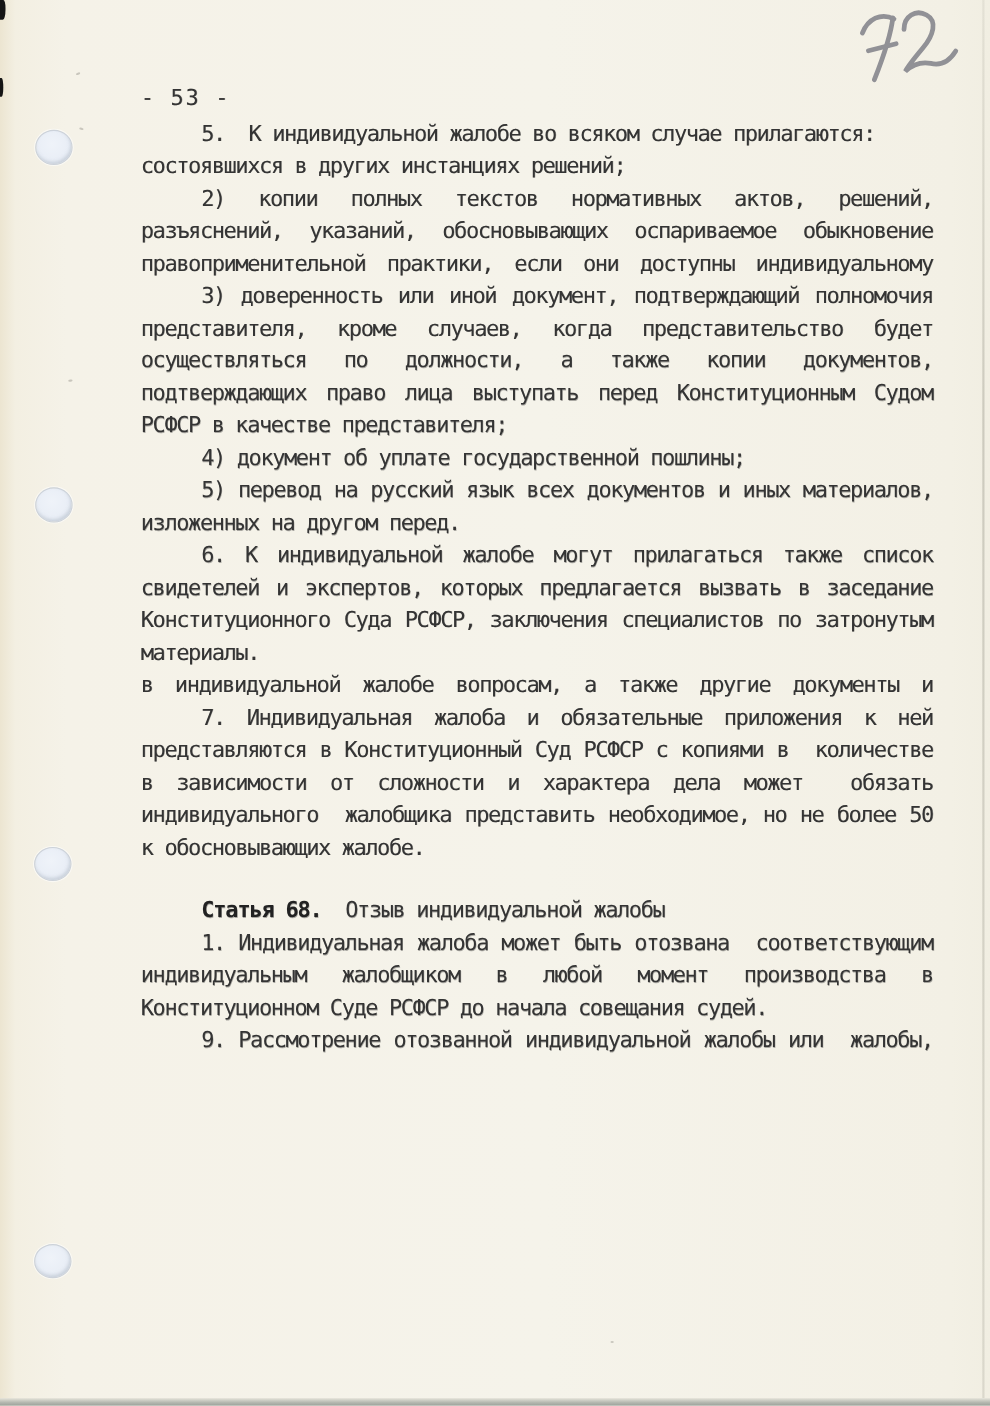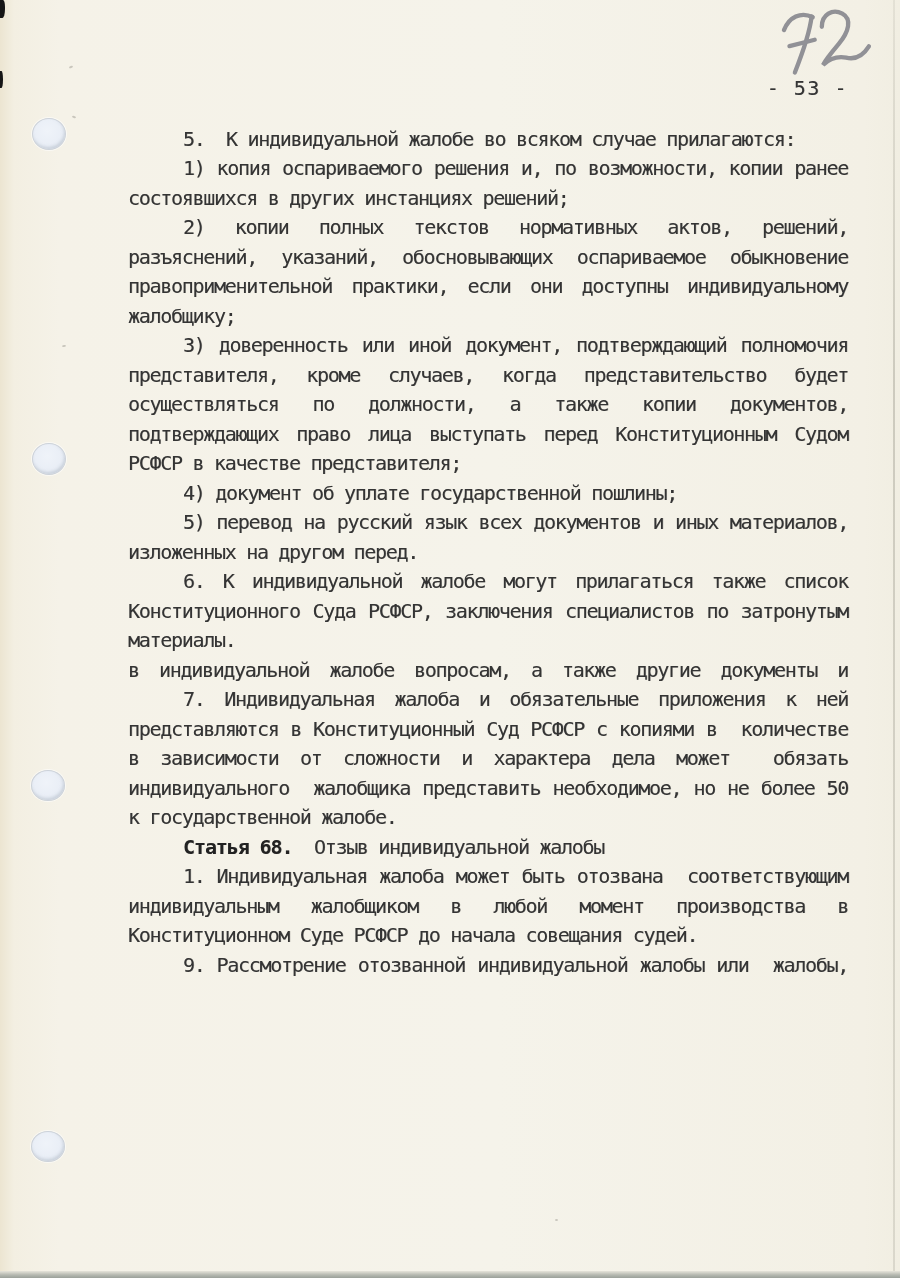--- a/index.html
+++ b/index.html
@@ -11,25 +11,25 @@
     font-family:"DejaVu Sans Mono","Liberation Mono",monospace;
   }
   .page{position:absolute;inset:0;}
   
   .textblock{
     position:absolute;left:128px;top:74px;width:720px;
     color:var(--ink,#343434);
     font-size:20px;letter-spacing:-1.3px;line-height:29.5px;
     text-shadow:0.4px 0.4px 0.3px rgba(46,46,46,.38);
   }
-  .pagenum{text-align:right;letter-spacing:1.5px;margin-bottom:21px;}
+  .pagenum{text-align:left;letter-spacing:1.5px;margin-bottom:3px;}
   .line{min-height:29.5px;white-space:pre-wrap;}
   .line.j{text-align:justify;text-align-last:justify;}
   .line.ind{text-indent:55px;}
-  .line.gap{}
+  .line.gap{margin-top:28px;}
   .line b{font-weight:700;color:#222;letter-spacing:-1.1px;}
   
   .handwritten{
     position:absolute;left:772px;top:2px;width:104px;height:76px;
     transform:rotate(-5deg);
   }
   .handwritten svg{width:100%;height:100%;}
   
   .hole{
     position:absolute;width:32px;height:30px;border-radius:50%;
@@ -61,43 +61,42 @@
 </style>
 </head>
 <body>
 
 <div class="page">
 
   <div class="textblock">
     <div class="pagenum">- 53 -</div>
     <div>
         <div class="line ind">5.&nbsp; К индивидуальной жалобе во всяком случае прилагаются:</div>
-        <div class="line j ind">1) копия оспариваемого решения и, по возможности, копии ранее</div>
         <div class="line">состоявшихся в других инстанциях решений;</div>
         <div class="line j ind">2) копии полных текстов нормативных актов, решений,</div>
         <div class="line j">разъяснений, указаний, обосновывающих оспариваемое обыкновение</div>
         <div class="line j">правоприменительной практики, если они доступны индивидуальному</div>
-        <div class="line">жалобщику;</div>
         <div class="line j ind">3) доверенность или иной документ, подтверждающий полномочия</div>
         <div class="line j">представителя, кроме случаев, когда представительство будет</div>
         <div class="line j">осуществляться по должности, а также копии документов,</div>
         <div class="line j">подтверждающих право лица выступать перед Конституционным Судом</div>
         <div class="line">РСФСР в качестве представителя;</div>
         <div class="line ind">4) документ об уплате государственной пошлины;</div>
         <div class="line j ind">5) перевод на русский язык всех документов и иных материалов,</div>
         <div class="line">изложенных на другом перед.</div>
         <div class="line j ind">6. К индивидуальной жалобе могут прилагаться также список</div>
+        <div class="line j">свидетелей и экспертов, которых предлагается вызвать в заседание</div>
         <div class="line j">Конституционного Суда РСФСР, заключения специалистов по затронутым</div>
         <div class="line">материалы.</div>
         <div class="line j">в индивидуальной жалобе вопросам, а также другие документы и</div>
         <div class="line j ind">7. Индивидуальная жалоба и обязательные приложения к ней</div>
         <div class="line j">представляются в Конституционный Суд РСФСР с копиями в  количестве</div>
         <div class="line j">в зависимости от сложности и характера дела может  обязать</div>
         <div class="line j">индивидуального  жалобщика представить необходимое, но не более 50</div>
-        <div class="line">к государственной жалобе.</div>
+        <div class="line">к обосновывающих жалобе.</div>
         <div class="line ind gap"><b>Статья 68.</b>&nbsp; Отзыв индивидуальной жалобы</div>
         <div class="line j ind">1. Индивидуальная жалоба может быть отозвана  соответствующим</div>
         <div class="line j">индивидуальным жалобщиком в любой момент производства в</div>
         <div class="line">Конституционном Суде РСФСР до начала совещания судей.</div>
         <div class="line j ind">9. Рассмотрение отозванной индивидуальной жалобы или  жалобы,</div>
       </div>
   </div>
 
   <div class="handwritten" aria-label="72">
     <svg viewBox="0 0 100 74">

